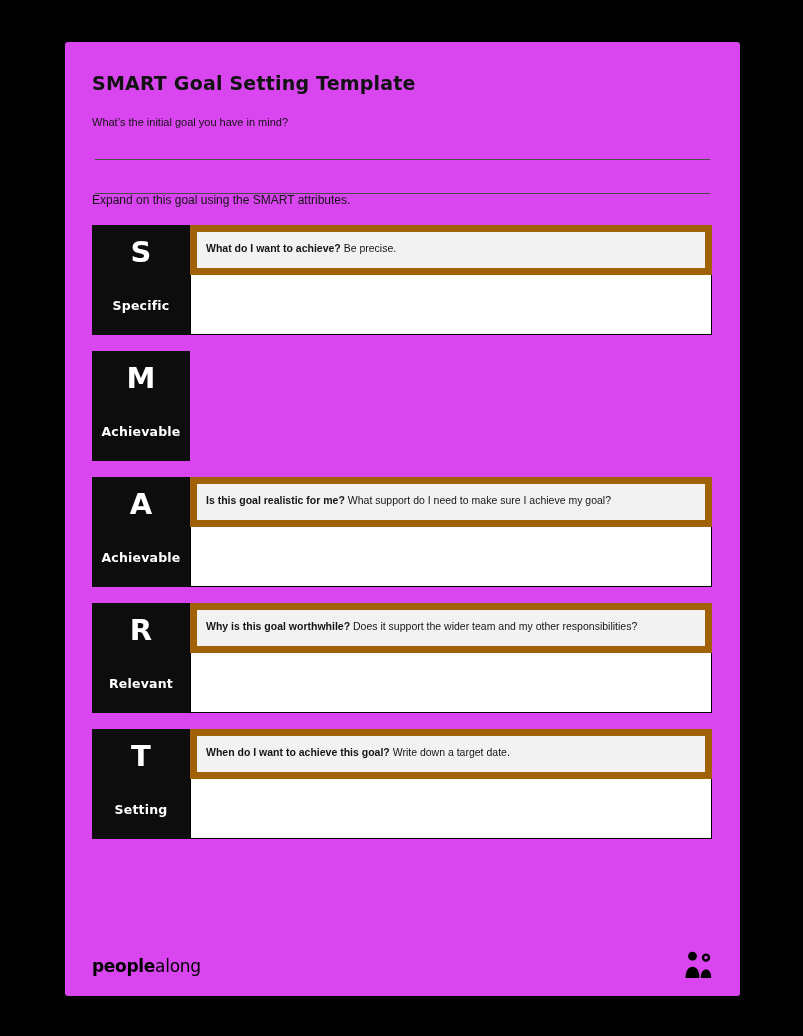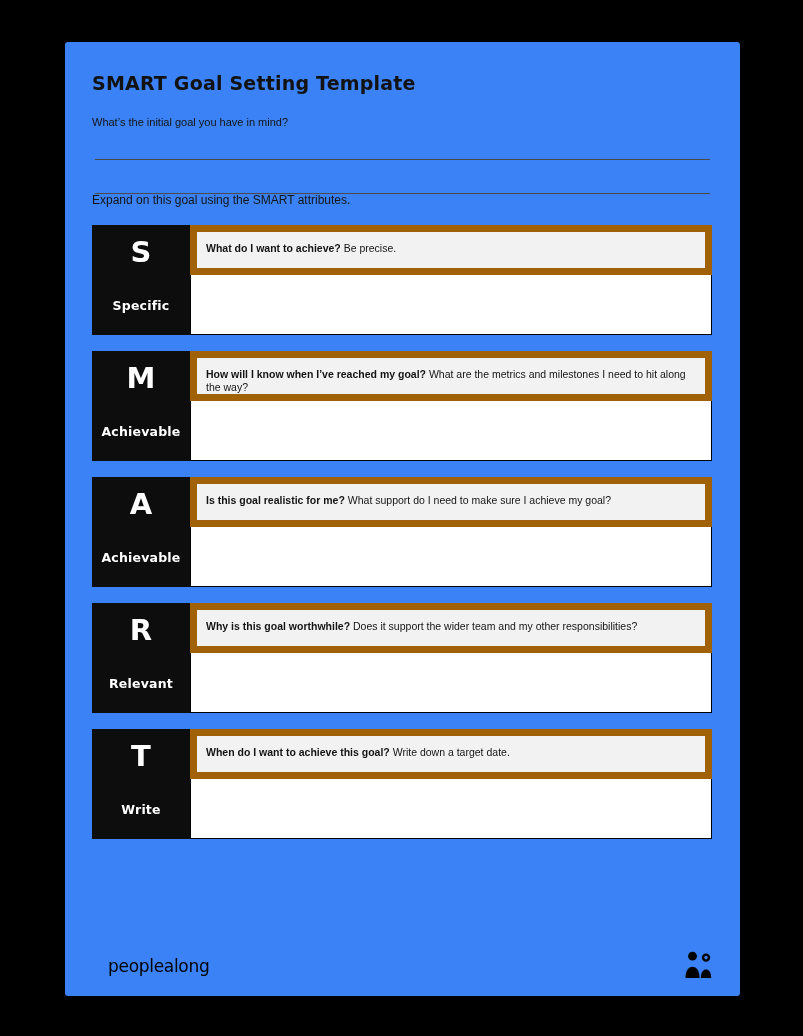--- a/index.html
+++ b/index.html
@@ -7,21 +7,21 @@
   body {
     width: 803px; height: 1036px;
     position: relative;
     font-family: "Liberation Sans", sans-serif;
     color: #111;
   }
   .page {
     position: absolute;
     left: 65px; top: 42px;
     width: 675px; height: 954px;
-    background: #3b82f6;
+    background: #d946ef;
     border-radius: 3px;
   }
   .content {
     position: relative;
     width: 100%; height: 100%;
     padding: 30px 28px 0 27px;
   }
   .title {
     font-family: "DejaVu Sans", "Liberation Sans", sans-serif;
     font-size: 19px;
@@ -101,21 +101,21 @@
   .footer-logo {
     position: absolute;
     left: 27px;
     bottom: 20px;
     font-family: "DejaVu Sans", "Liberation Sans", sans-serif;
     font-size: 17px;
     letter-spacing: -0.3px;
     color: #000;
     line-height: 20px;
   }
-  .footer-logo .bold { font-weight: normal; margin-left: 16px; }
+  .footer-logo .bold { font-weight: bold; }
   .footer-icon {
     position: absolute;
     right: 26px;
     bottom: 18px;
     width: 30px;
     height: 27px;
   }
 </style>
 </head>
 <body>
@@ -146,27 +146,20 @@
           </div>
           <div class="a-row"></div>
         </div>
       </section>
 
       <section class="smart-row">
         <div class="letter-box">
           <div class="letter">M</div>
           <div class="word">Achievable</div>
         </div>
-        <div class="qa">
-          <div class="q-row">
-            <span class="q-bold">How will I know when I’ve reached my goal?</span>
-            <span class="q-rest">What are the metrics and milestones I need to hit along the way?</span>
-          </div>
-          <div class="a-row"></div>
-        </div>
       </section>
 
       <section class="smart-row">
         <div class="letter-box">
           <div class="letter">A</div>
           <div class="word">Achievable</div>
         </div>
         <div class="qa">
           <div class="q-row">
             <span class="q-bold">Is this goal realistic for me?</span>
@@ -186,21 +179,21 @@
             <span class="q-bold">Why is this goal worthwhile?</span>
             <span class="q-rest">Does it support the wider team and my other responsibilities?</span>
           </div>
           <div class="a-row"></div>
         </div>
       </section>
 
       <section class="smart-row">
         <div class="letter-box">
           <div class="letter">T</div>
-          <div class="word">Write</div>
+          <div class="word">Setting</div>
         </div>
         <div class="qa">
           <div class="q-row">
             <span class="q-bold">When do I want to achieve this goal?</span>
             <span class="q-rest">Write down a target date.</span>
           </div>
           <div class="a-row"></div>
         </div>
       </section>
 

